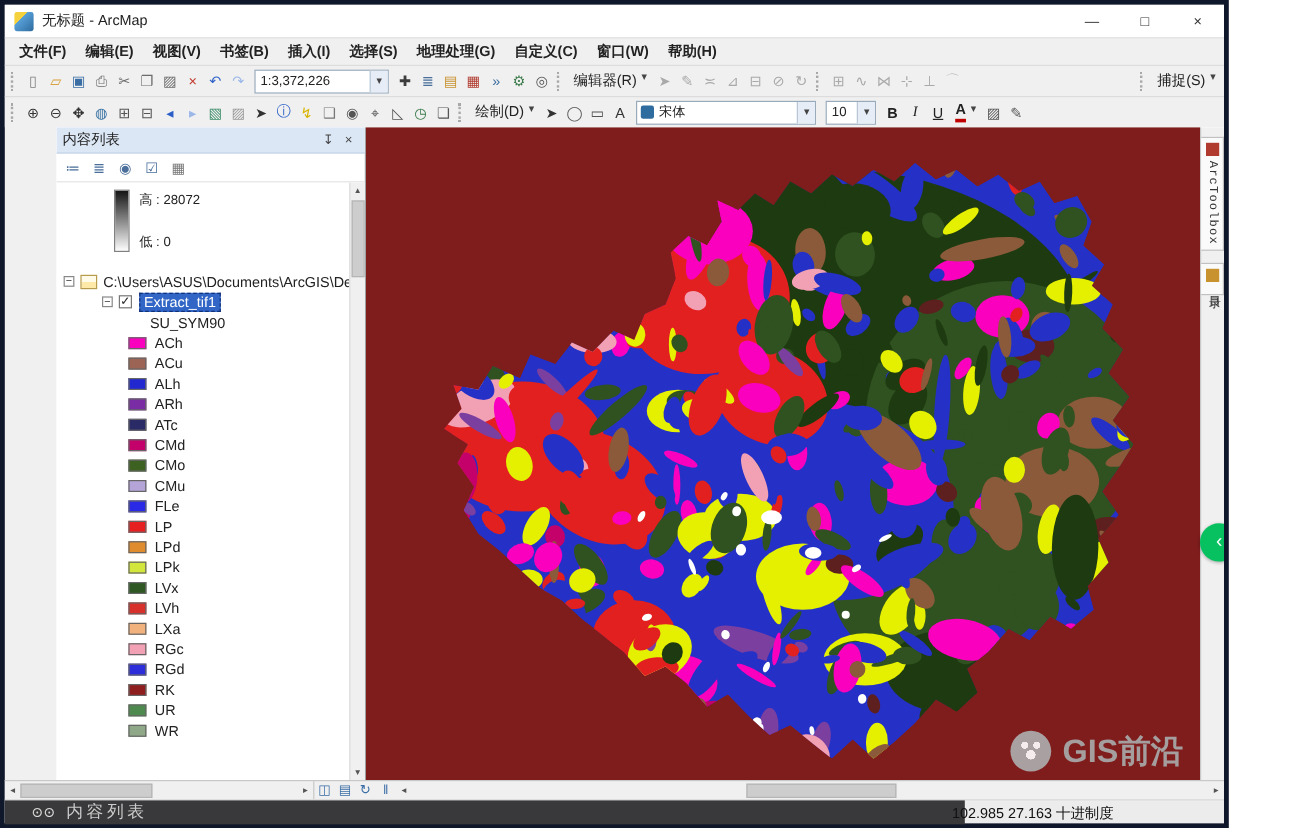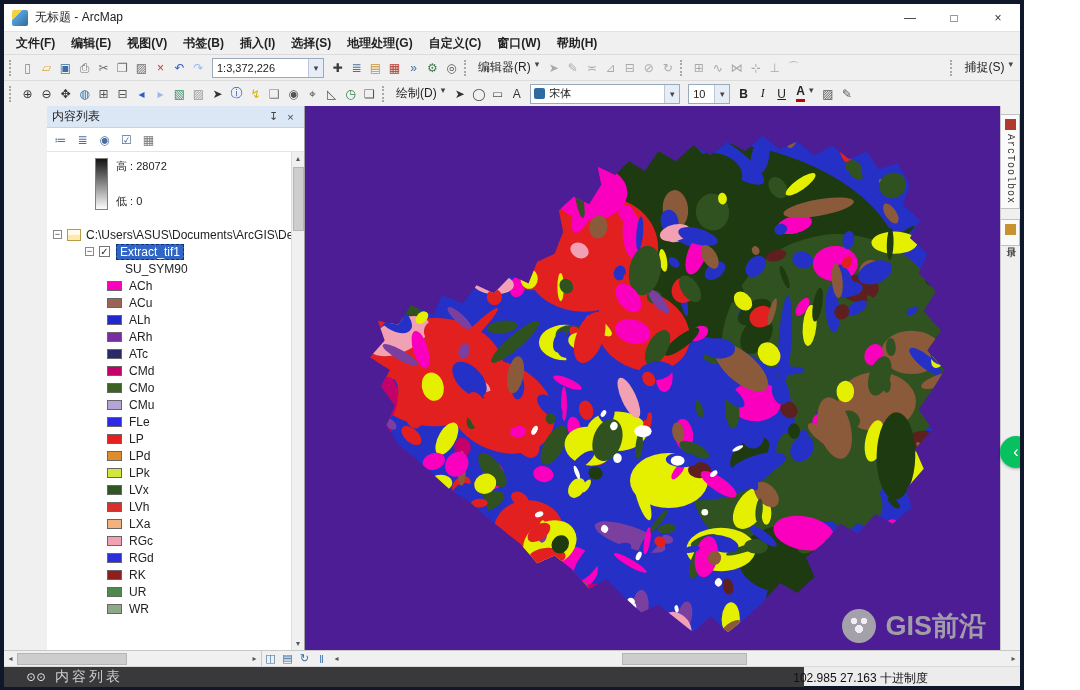--- a/index.html
+++ b/index.html
@@ -56,21 +56,21 @@
   .row-group{padding-left:6px;}
   .row-layer{padding-left:38px;}
   .row-field{padding-left:78px;}
   .legend-row{padding-left:60px;}
   .swatch{width:15px;height:10px;border:1px solid #666;margin-right:7px;flex:none;}
   .toc-vscroll{position:absolute;right:0;top:0;bottom:0;width:13px;background:#f0f0f0;border-left:1px solid #dcdcdc;display:flex;flex-direction:column;align-items:center;font-size:8px;color:#555;}
   .scroll-arrow{height:13px;width:13px;display:flex;align-items:center;justify-content:center;font-size:8px;color:#555;flex:none;}
   .vthumb{width:11px;height:64px;background:#cdcdcd;border:1px solid #b5b5b5;margin-top:2px;flex:none;}
 
   
-  .map{flex:1;position:relative;background:#4c1d95;overflow:hidden;padding-left:44px;}
+  .map{flex:1;position:relative;background:#7f1d1d;overflow:hidden;padding-left:44px;}
   #map-svg{position:absolute;left:0;top:0;width:100%;height:100%;display:block;}
   .gis-mark{position:absolute;right:14px;bottom:6px;display:flex;align-items:center;gap:9px;color:#a9a9a9;font-size:27px;font-weight:bold;opacity:.92;}
   .gis-logo{width:34px;height:34px;border-radius:50%;background:#adadad;position:relative;flex:none;}
   .gis-logo::after{content:"";position:absolute;left:7px;top:8px;width:20px;height:16px;
     background:radial-gradient(circle 3px at 5px 4px,#fff 98%,transparent),
                radial-gradient(circle 3px at 15px 4px,#fff 98%,transparent),
                radial-gradient(circle 4px at 10px 12px,#fff 98%,transparent);}
 
   
   .side-strip{width:20px;background:#f0f0f0;border-left:1px solid #c8c8c8;display:flex;flex-direction:column;align-items:center;padding-top:8px;gap:10px;flex:none;}

